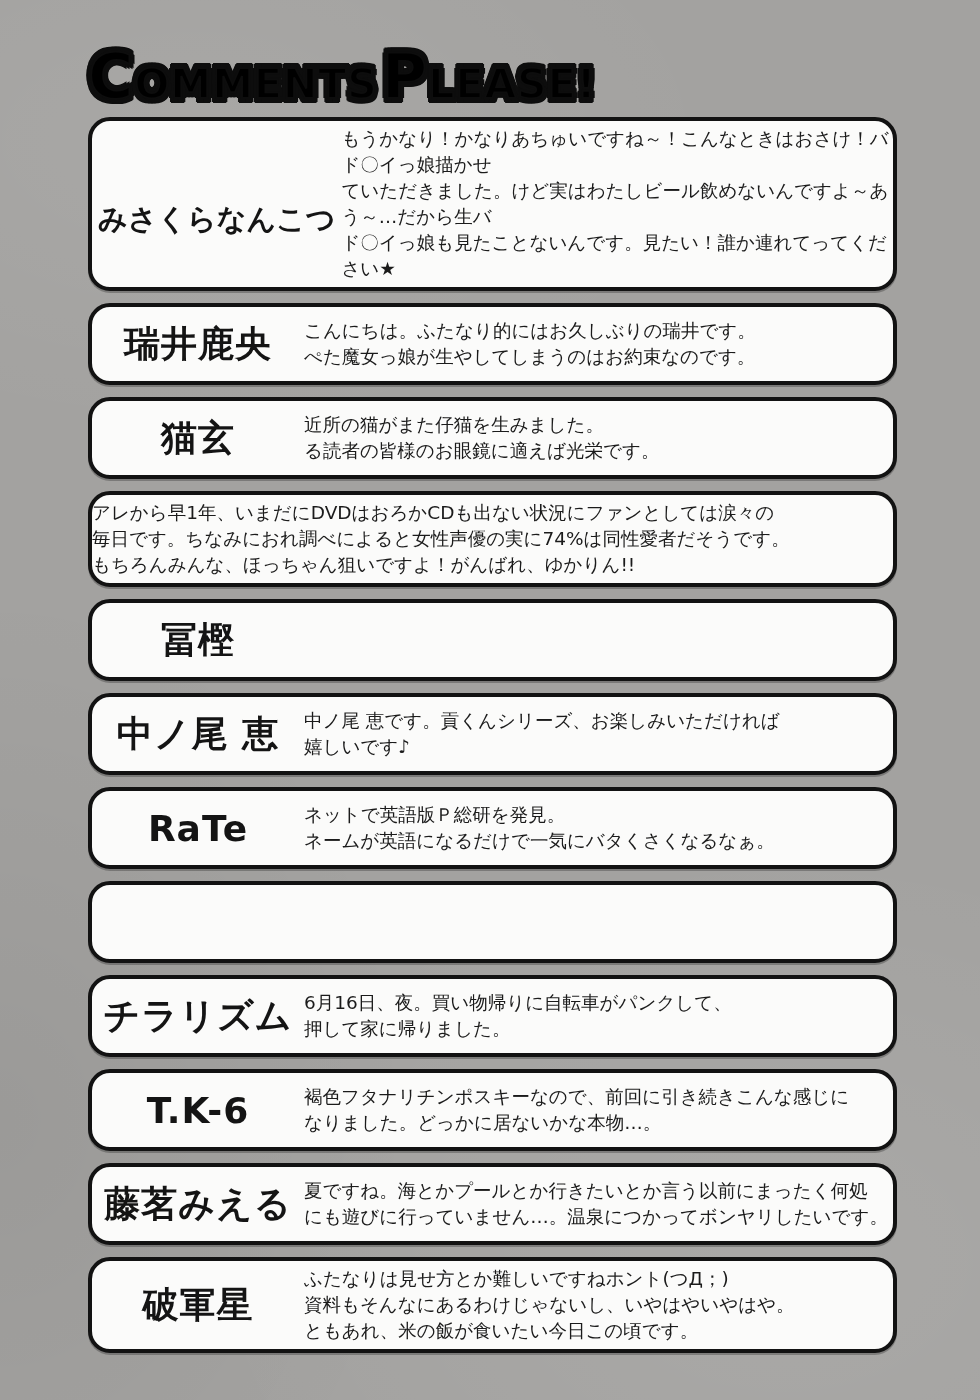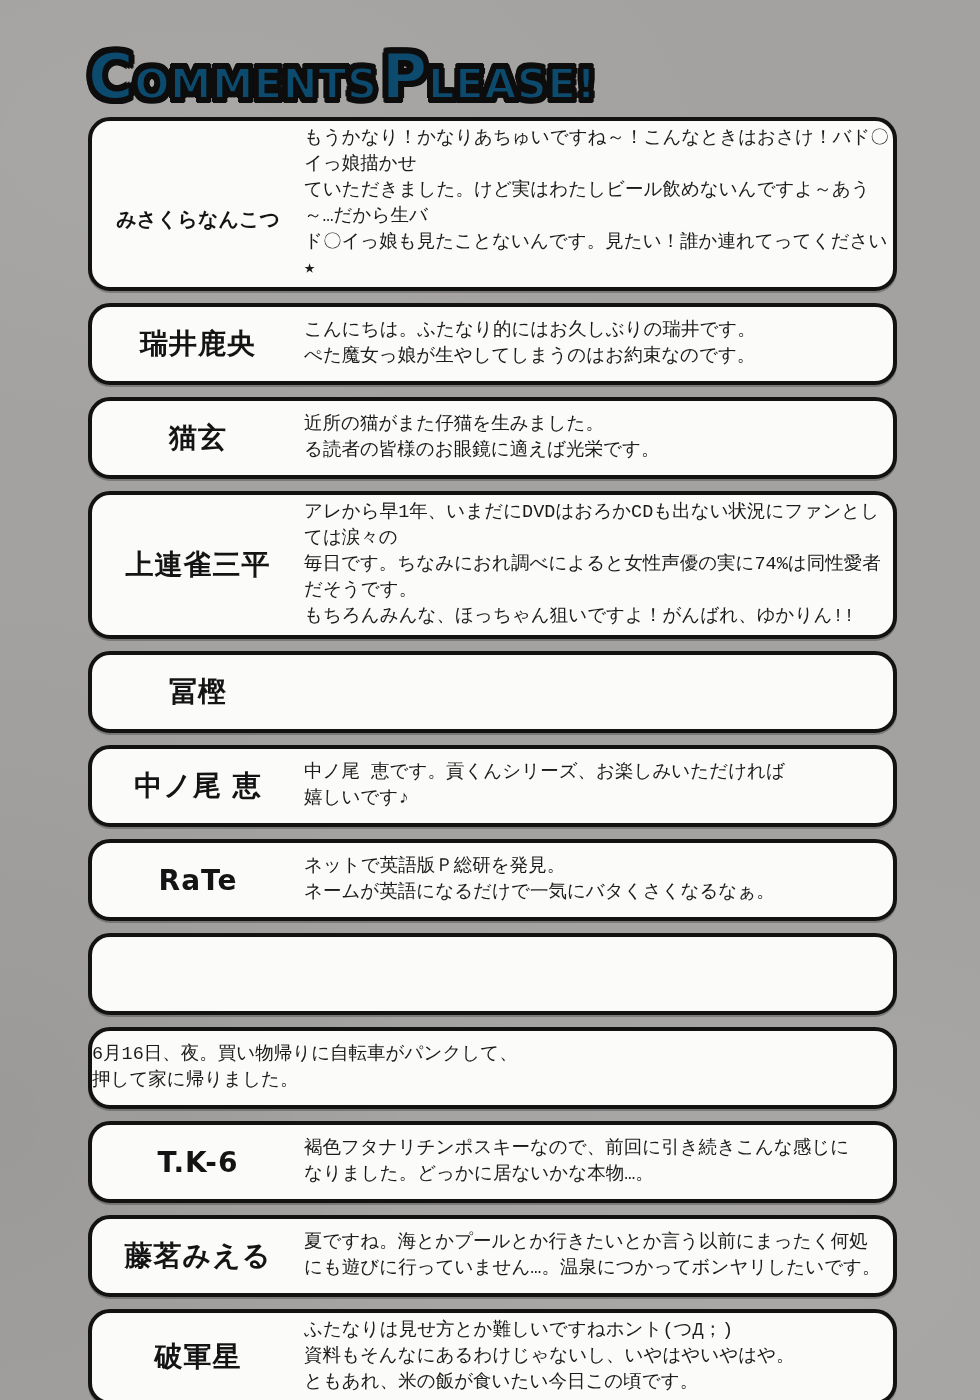--- a/index.html
+++ b/index.html
@@ -19,21 +19,21 @@
     font-family: "DejaVu Sans", "Liberation Sans", sans-serif;
   }
 
   
   .logo {
     position: absolute;
     top: 40px;
     left: 88px;
     white-space: nowrap;
     font-weight: bold;
-    color: #0c4a6e;
+    color: #000000;
     letter-spacing: 1px;
     -webkit-text-stroke: 2px #0d0d0d;
     text-shadow:
       4px 4px 0 #0d0d0d, -4px 4px 0 #0d0d0d, 4px -4px 0 #0d0d0d, -4px -4px 0 #0d0d0d,
       5px 0 0 #0d0d0d, -5px 0 0 #0d0d0d, 0 5px 0 #0d0d0d, 0 -5px 0 #0d0d0d,
       3px 5px 0 #0d0d0d, -3px 5px 0 #0d0d0d, 3px -5px 0 #0d0d0d, -3px -5px 0 #0d0d0d;
   }
   .logo .initial { font-size: 62px; }
   .logo .rest    { font-size: 41px; }
   .logo .word2   { margin-left: 4px; }
@@ -63,29 +63,28 @@
     flex: 0 0 212px;
     display: flex;
     justify-content: center;
     align-items: center;
     padding: 0 6px;
     box-sizing: border-box;
   }
   .author-name {
     font-weight: bold;
     color: #141414;
-    font-size: 28px;
+    font-size: 36px;
     letter-spacing: 1px;
     text-align: center;
     white-space: nowrap;
   }
-  .author-name.long { font-size: 20px; letter-spacing: 0; margin-top: 31px; }
+  .author-name.long { font-size: 29px; letter-spacing: 0; margin-top: 31px; }
   .comment-cell {
     flex: 1 1 auto;
-    font-family: Liberation Mono, monospace;
   }
   .comment-text {
     font-size: 18.5px;
     line-height: 26px;
     color: #1b1b1b;
     white-space: pre-line;
   }
 </style>
 </head>
 <body>
@@ -121,23 +120,20 @@
       <div class="author-cell">
         <span class="author-name">猫玄</span>
       </div>
       <div class="comment-cell">
         <span class="comment-text">近所の猫がまた仔猫を生みました。
 る読者の皆様のお眼鏡に適えば光栄です。</span>
       </div>
     </div>
 
     <div class="comment-box">
-      <div class="author-cell">
-        <span class="author-name">上連雀三平</span>
-      </div>
       <div class="comment-cell">
         <span class="comment-text">アレから早1年、いまだにDVDはおろかCDも出ない状況にファンとしては涙々の
 毎日です。ちなみにおれ調べによると女性声優の実に74%は同性愛者だそうです。
 もちろんみんな、ほっちゃん狙いですよ！がんばれ、ゆかりん!!</span>
       </div>
     </div>
 
     <div class="comment-box">
       <div class="author-cell">
         <span class="author-name">冨樫</span>
@@ -161,20 +157,23 @@
       <div class="comment-cell">
         <span class="comment-text">ネットで英語版Ｐ総研を発見。
 ネームが英語になるだけで一気にバタくさくなるなぁ。</span>
       </div>
     </div>
 
     <div class="comment-box">
     </div>
 
     <div class="comment-box">
+      <div class="author-cell">
+        <span class="author-name">チラリズム</span>
+      </div>
       <div class="comment-cell">
         <span class="comment-text">6月16日、夜。買い物帰りに自転車がパンクして、
 押して家に帰りました。</span>
       </div>
     </div>
 
     <div class="comment-box">
       <div class="author-cell">
         <span class="author-name">T.K-6</span>
       </div>

